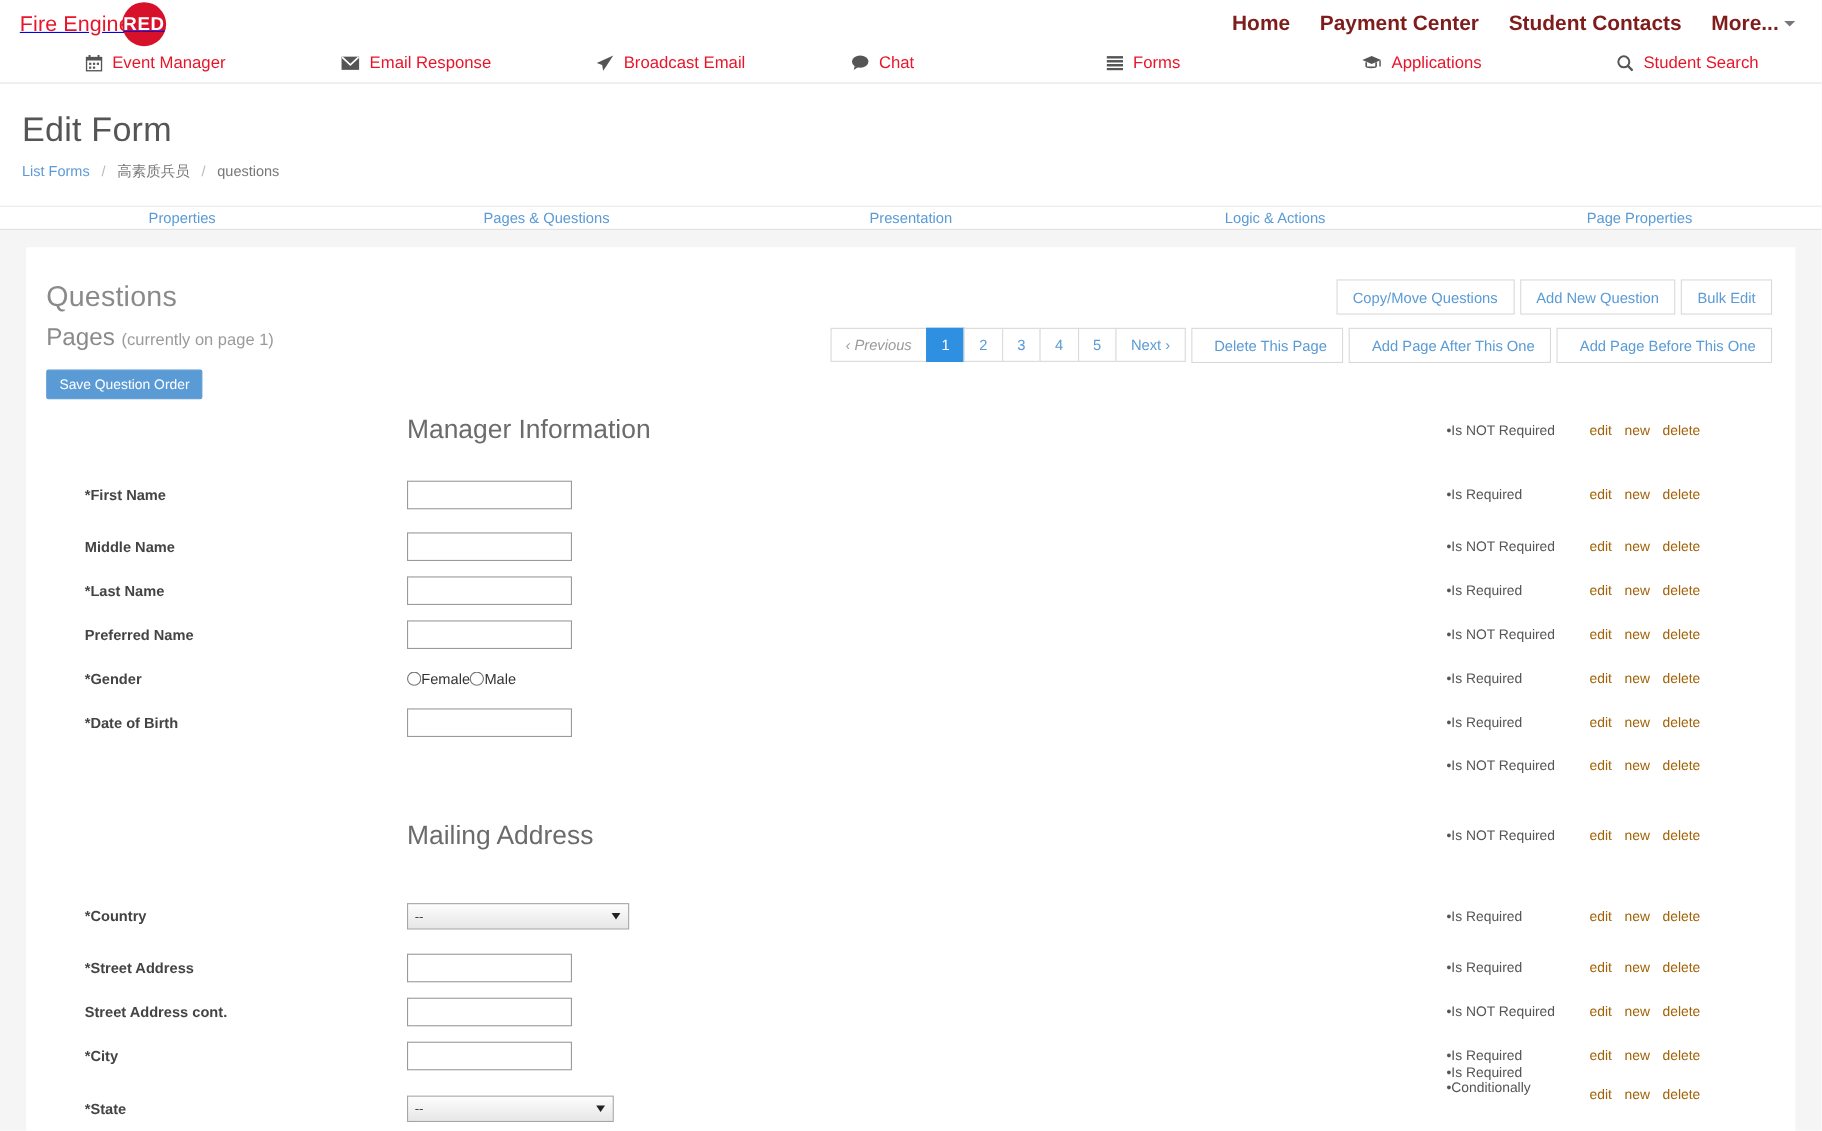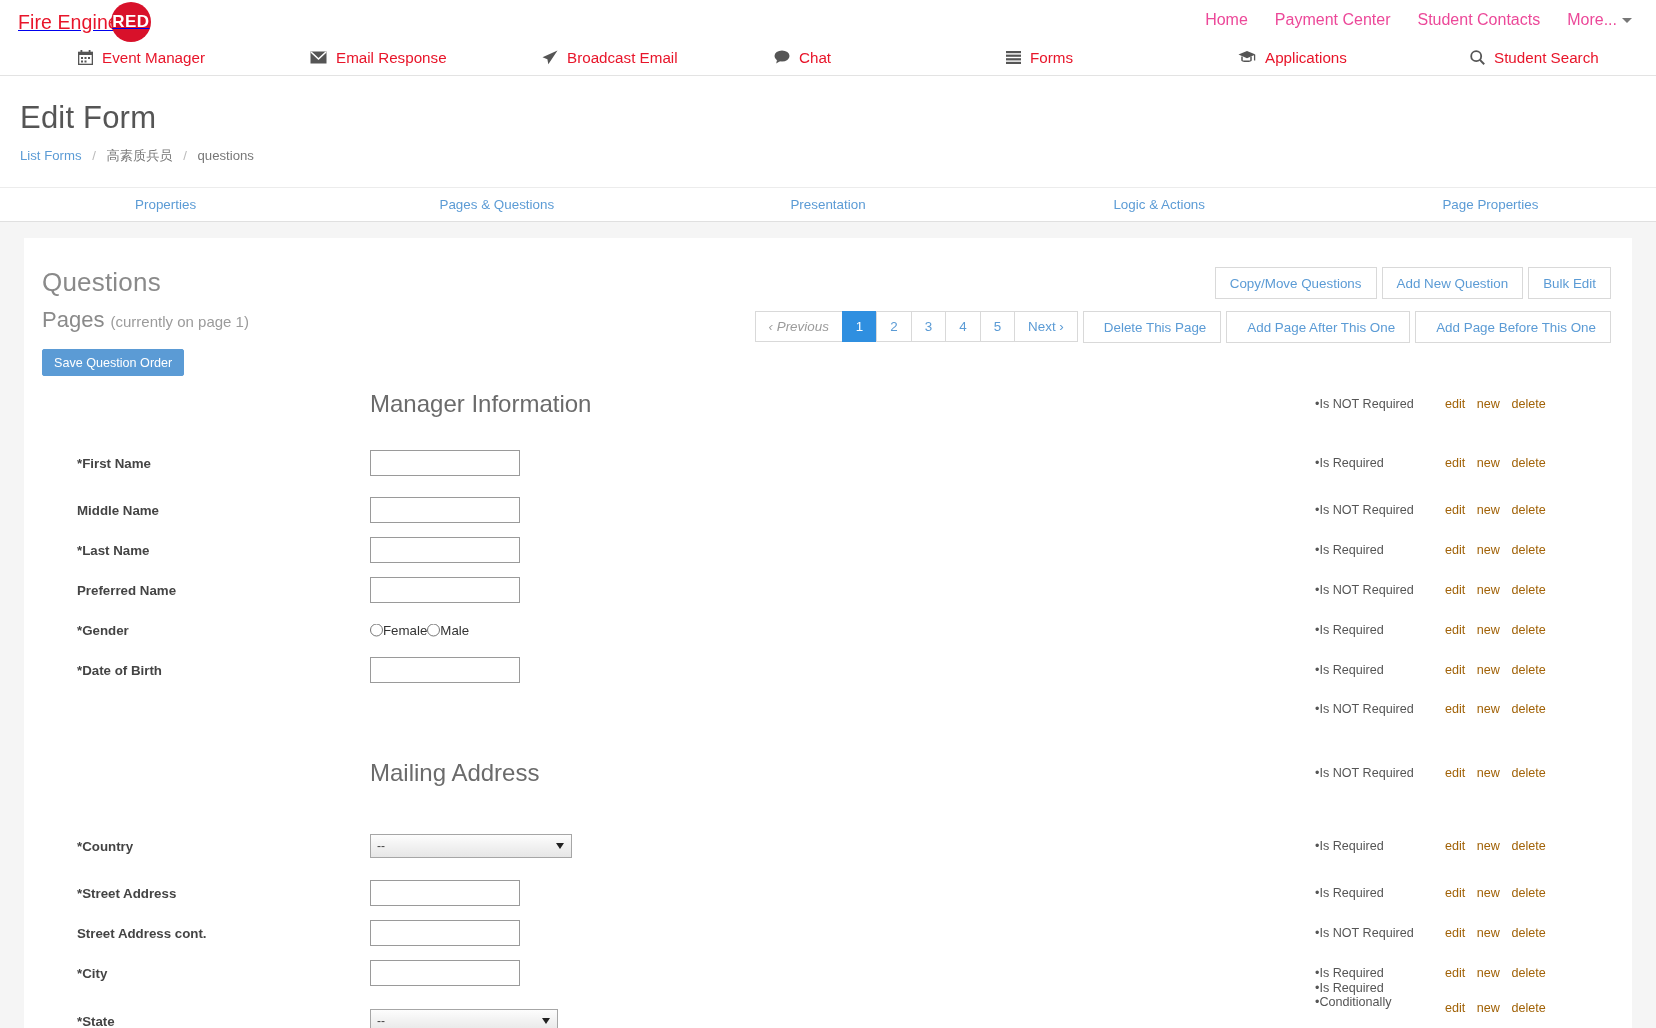--- a/index.html
+++ b/index.html
@@ -19,21 +19,21 @@
   .brand { position:absolute; left:18px; top:4px; display:flex; align-items:center; height:36px; }
   .brand-text { font-size:19.5px; color:#e8152a; letter-spacing:.1px; font-family:"Liberation Sans", sans-serif; }
   .brand-badge {
     width:40px; height:40px; border-radius:50%; background:#d8112a;
     color:#fff; font-size:17px; font-weight:bold; letter-spacing:.5px;
     display:flex; align-items:center; justify-content:center;
     margin-left:-8px;
   }
 
   .utilnav { position:absolute; right:24px; top:11px; display:flex; gap:27px; align-items:center; }
-  .utilnav a { color:#ec4899; font-size:16px; text-decoration:none; white-space:nowrap; }
+  .utilnav a { color:#7f1d1d; font-size:19px; text-decoration:none; white-space:nowrap;font-weight:bold; }
   .caret-dn {
     display:inline-block; width:0; height:0; margin-left:5px; vertical-align:middle;
     border-left:5px solid transparent; border-right:5px solid transparent; border-top:5px solid #777;
   }
 
   .mainnav { position:absolute; left:0; right:0; top:38px; height:38px; display:flex; }
   .mainnav .navitem {
     flex:1 1 0; display:flex; align-items:center; justify-content:flex-start;
     padding-left:46px; text-decoration:none; font-size:15.2px; color:#e8152a; white-space:nowrap;
   }
@@ -43,21 +43,21 @@
 
   
   .pagehead { background:#fff; padding:24px 0 22px 20px; }
   .pagehead h1 { margin:0; font-size:31px; font-weight:normal; color:#555; letter-spacing:.2px; }
   .crumbs { margin-top:11px; font-size:13.2px; color:#999; }
   .crumbs a { color:#5b9bd5; text-decoration:none; }
   .crumbs .sep { color:#bbb; margin:0 7px; }
   .crumbs .cur { color:#777; }
 
   
-  .tabstrip { background:#fff; border-top:1px solid #ececec; border-bottom:1px solid #e0e0e0; height:35px; display:flex; }
+  .tabstrip { background:#fff; border-top:1px solid #ececec; border-bottom:1px solid #e0e0e0; height:22px; display:flex; }
   .tabstrip a {
     flex:1 1 0; display:flex; align-items:center; justify-content:center;
     font-size:13.4px; color:#5b9bd5; text-decoration:none;
   }
 
   
   .card {
     background:#fff; margin:16px 24px 0 24px; min-height:900px;
     position:relative; padding:0 0 20px 0; border:1px solid #fff;
   }

